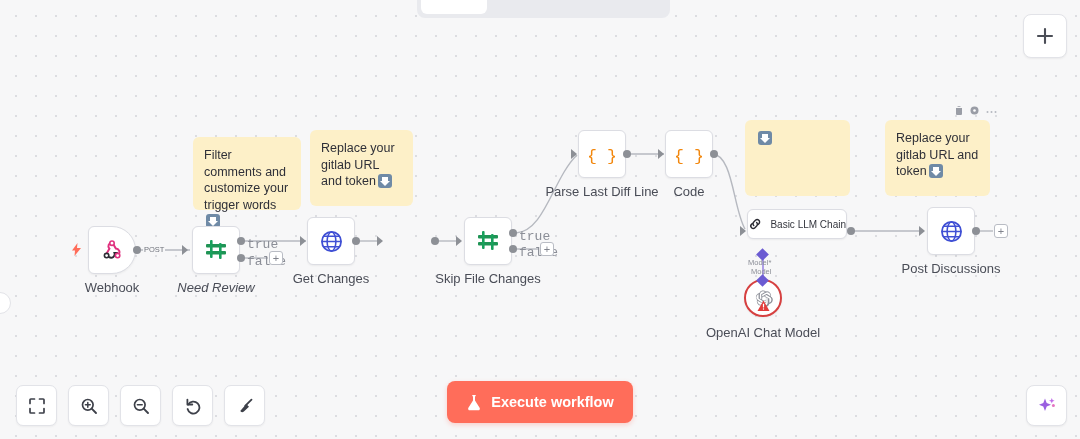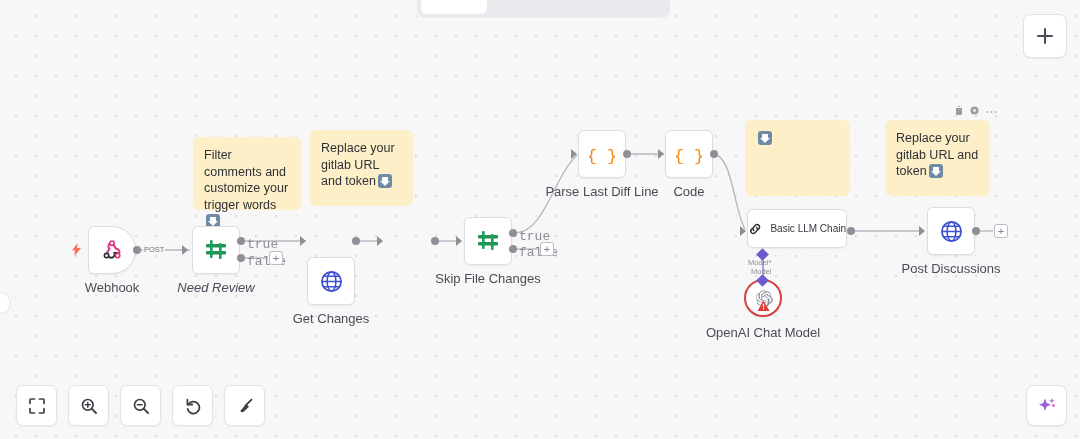--- a/index.html
+++ b/index.html
@@ -96,21 +96,21 @@
     z-index: 10;
   }
   .node.trigger { border-radius: 6px 24px 24px 6px; width: 48px; }
   .node .label {
     position: absolute; top: 53px; left: 50%;
     transform: translateX(-50%);
     font-size: 13px; color: #4a4d57;
     white-space: nowrap;
   }
   .node.wide {
-    width: 100px; height: 39px;
+    width: 100px; height: 30px;
     justify-content: flex-start;
     gap: 8px;
   }
   .node.wide .inline-label {
     font-size: 10px; color: #33353d; white-space: nowrap;
   }
   
   .node.circle {
     width: 38px; height: 38px; border-radius: 50%;
     border: 2px solid #d64040;
@@ -323,21 +323,21 @@
     </svg>
     <span class="label">Need Review</span>
   </div>
   <div class="port" style="left:237px; top:237px;"></div>
   <div class="portlabel" style="left:247px; top:237px;">true</div>
   <div class="port" style="left:237px; top:254px;"></div>
   <div class="portlabel" style="left:247px; top:254px;">false</div>
   <div class="plusbtn" style="left:269px; top:251px;">+</div>
 
   <div class="arrowin" style="left:300px; top:236px;"></div>
-  <div class="node" style="left:307px; top:217px;margin-top:40px;">
+  <div class="node" style="left:307px; top:217px;">
     <svg width="25" height="25" viewBox="0 0 24 24">
       <circle cx="12" cy="12" r="9.2" fill="none" stroke="#3f4fd4" stroke-width="1.7"></circle>
       <ellipse cx="12" cy="12" rx="4.2" ry="9.2" fill="none" stroke="#3f4fd4" stroke-width="1.5"></ellipse>
       <path d="M2.8 12h18.4M4.3 7h15.4M4.3 17h15.4" stroke="#3f4fd4" stroke-width="1.5" fill="none"></path>
     </svg>
     <span class="label">Get Changes</span>
   </div>
   <div class="port" style="left:352px; top:237px;"></div>
 
   <div class="arrowin" style="left:377px; top:236px;"></div>
@@ -458,20 +458,26 @@
       </svg>
     </div>
     <div class="tbtn">
       <svg width="18" height="18" viewBox="0 0 18 18">
         <path d="M15.5 2.6 9.2 8.9" stroke="#3d4049" stroke-width="1.8" stroke-linecap="round"></path>
         <path d="M10.3 7.1 13 9.8l-5.1 4.6a2.4 2.4 0 0 1-3.4-.2l-.3-.3z" fill="#3d4049"></path>
       </svg>
     </div>
   </div>
 
+  <div id="execute-btn">
+    <svg width="16" height="17" viewBox="0 0 16 17">
+      <path d="M6.3 1h3.4v1.3H9v4.2l4.6 7.3a1.6 1.6 0 0 1-1.3 2.5H3.7a1.6 1.6 0 0 1-1.3-2.5L7 6.5V2.3H6.3z" fill="#ffffff"></path>
+    </svg>
+    <span>Execute workflow</span>
+  </div>
 
   <div id="assistant-btn">
     <svg width="22" height="22" viewBox="0 0 22 22">
       <path d="M9 3.5 10.7 8 15 9.8l-4.3 1.8L9 16l-1.7-4.4L3 9.8 7.3 8z" fill="#9a5fe0"></path>
       <path d="M15.8 3 16.6 5 18.6 5.8 16.6 6.6 15.8 8.6 15 6.6 13 5.8 15 5z" fill="#c06be8"></path>
       <circle cx="17.4" cy="10.6" r="1.5" fill="#e574c0"></circle>
     </svg>
   </div>
 
 </div>

